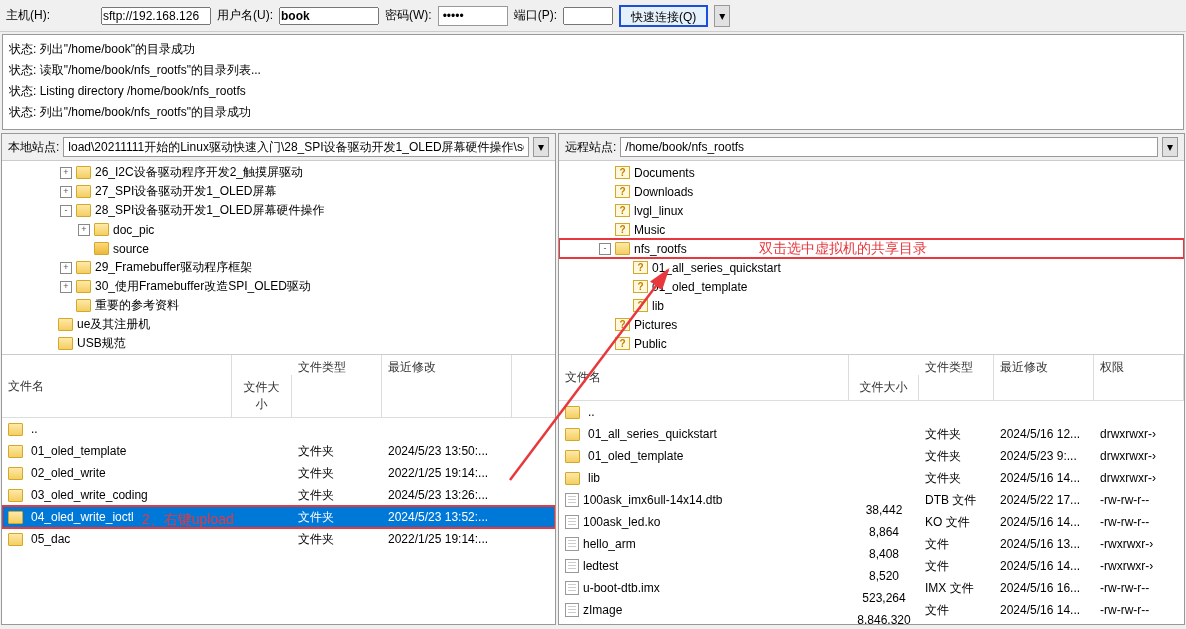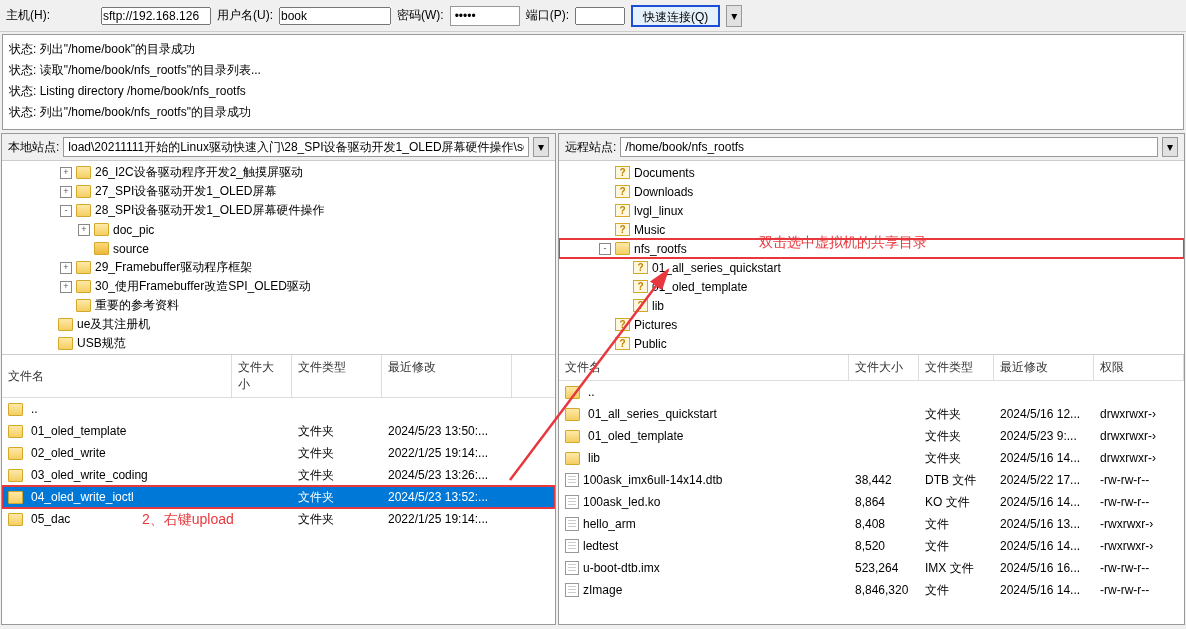--- a/index.html
+++ b/index.html
@@ -2,21 +2,21 @@
 <html><head>
   <meta charset="utf-8">
   <style>
     * { box-sizing: border-box; margin: 0; padding: 0; font-family: "Microsoft YaHei", sans-serif; font-size: 12px; }
     body { background: #f0f0f0; width: 1186px; height: 629px; overflow: hidden; position: relative; }
     
     .toolbar { background: #f0f0f0; padding: 4px 6px; display: flex; align-items: center; gap: 6px; border-bottom: 1px solid #ccc; height: 32px; }
     .toolbar label { color: #000; }
     .toolbar input[type="text"], .toolbar input[type="password"] { border: 1px solid #999; padding: 2px 4px; background: #fff; height: 20px; }
     .host-input { width: 110px; margin-left: 45px; }
-    .user-input { width: 112px; }
+    .user-input { width: 100px; font-weight: bold; }
     .pass-input { width: 70px; }
     .port-input { width: 50px; }
     .quick-connect { border: 2px solid #1d4ed8; background: #e5f1fb; padding: 2px 10px; height: 22px; cursor: pointer; }
     .dropdown-btn { border: 1px solid #999; background: #e1e1e1; width: 16px; height: 22px; cursor: pointer; }
     
     .log-panel { background: #fff; border: 1px solid #999; height: 96px; padding: 4px 6px; overflow-y: auto; margin: 2px; }
     .log-line { padding: 2px 0; color: #000; }
     
     .main-area { display: flex; height: 494px; }
     .left-pane, .right-pane { flex: 1; display: flex; flex-direction: column; border: 1px solid #999; margin: 1px; background: #fef9c3; position: relative; }
@@ -34,21 +34,21 @@
     .q-icon { width: 15px; height: 13px; background: #fff8dc; border: 1px solid #d4a829; display: inline-flex; align-items: center; justify-content: center; font-size: 10px; color: #c08000; font-weight: bold; margin-right: 4px; }
     .tree-row.highlighted { outline: 2px solid #e8383d; outline-offset: -1px; }
     
     .list-panel { flex: 1; overflow: auto; background: #fff; }
     .list-header { display: flex; background: #fff; border-bottom: 1px solid #ddd; position: sticky; top: 0; }
     .list-header > div { padding: 4px 6px; border-right: 1px solid #ddd; color: #333; }
     .list-row { display: flex; align-items: center; height: 22px; cursor: pointer; }
     .list-row.selected { background: #0078d7; color: #fff; outline: 2px solid #e8383d; outline-offset: -1px; }
     .list-row > div { padding: 2px 6px; overflow: hidden; text-overflow: ellipsis; white-space: nowrap; }
     .col-name { width: 230px; display: flex; align-items: center; gap: 4px; }
-    .col-size { width: 60px; text-align: left; }
+    .col-size { width: 60px; text-align: center; margin-top: 20px; }
     .col-type { width: 90px; }
     .col-date { width: 130px; }
     .col-perm { width: 90px; }
     .right-pane .col-name { width: 290px; }
     .right-pane .col-size { width: 70px; }
     .right-pane .col-type { width: 75px; }
     .right-pane .col-date { width: 100px; }
     .file-icon { width: 14px; height: 14px; background: #fff; border: 1px solid #999; display: inline-block; position: relative; }
     .file-icon::after { content: ""; position: absolute; top: 2px; left: 2px; right: 2px; height: 1px; background: #ccc; box-shadow: 0 3px 0 #ccc, 0 6px 0 #ccc; }
     
@@ -366,21 +366,21 @@
               <span class="file-icon"></span>
               <span>zImage</span>
             </div>
             <div class="col-size">8,846,320</div>
             <div class="col-type">文件</div>
             <div class="col-date">2024/5/16 14...</div>
             <div class="col-perm">-rw-rw-r--</div>
           </div>
         </div>
     </div>
-    <div class="annotation" style="left:200px; top:100px;">双击选中虚拟机的共享目录</div>
+    <div class="annotation" style="left:200px; top:106px;">双击选中虚拟机的共享目录</div>
   </div>
 </div>
 
 <svg class="arrow-svg" style="left:0; top:0;" width="1186" height="629">
   <defs>
       <marker id="ah" markerWidth="10" markerHeight="10" refX="8" refY="3" orient="auto">
         <path d="M0,0 L9,3 L0,6 Z" fill="#e8383d"></path>
       </marker>
     </defs>
   <line x1="510" y1="480" x2="668" y2="270" stroke="#e8383d" stroke-width="2.5" marker-end="url(#ah)"></line>

